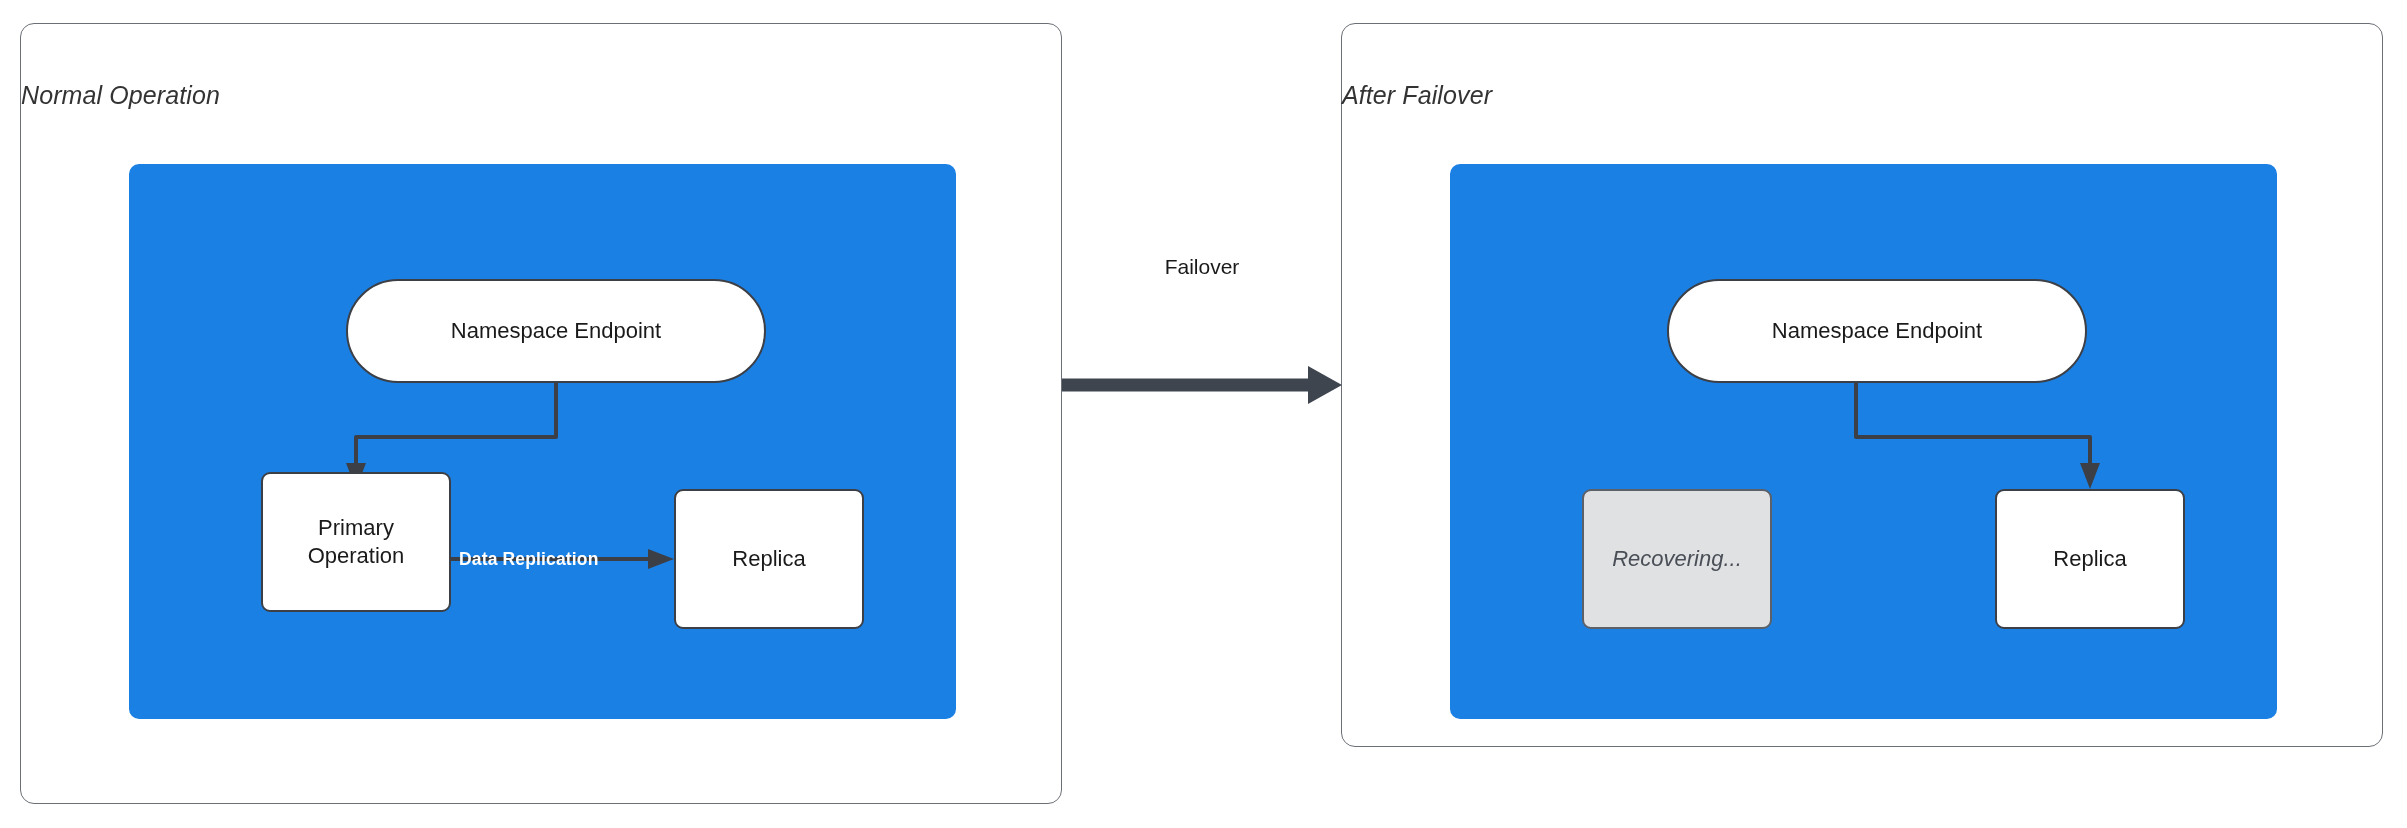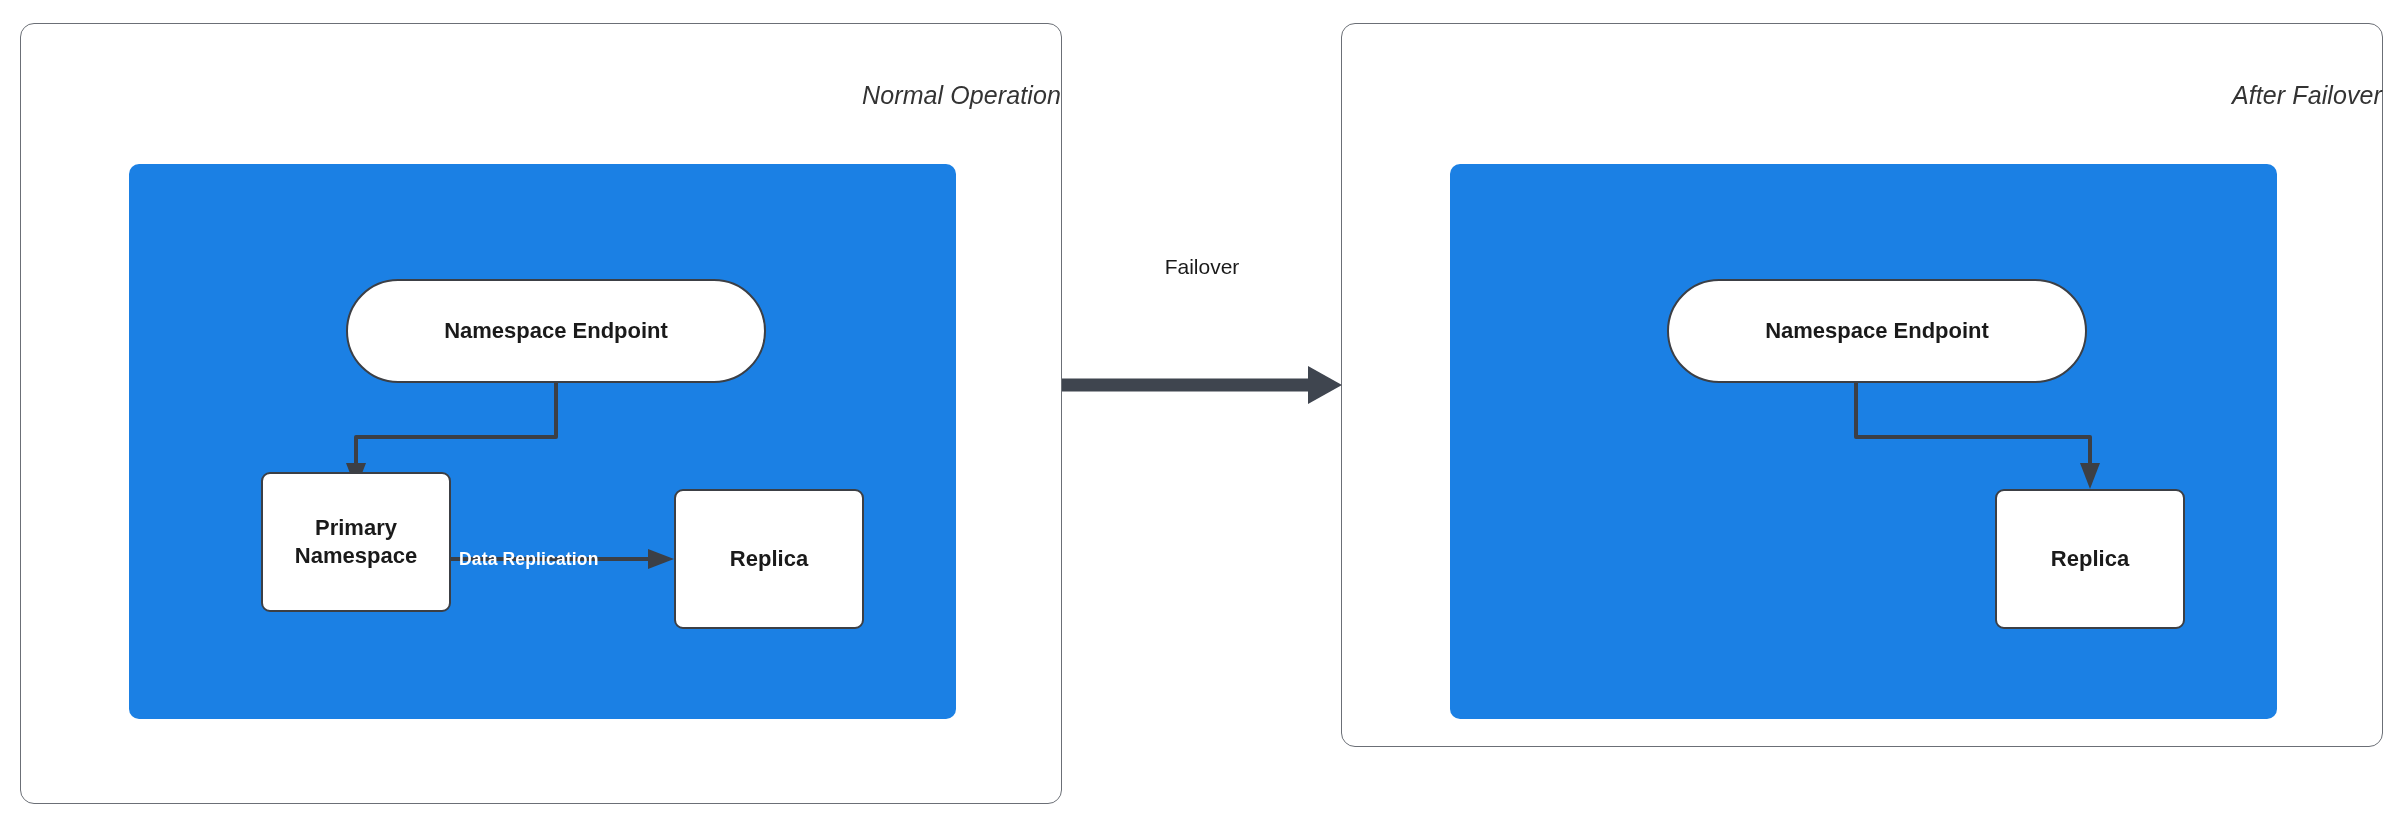--- a/index.html
+++ b/index.html
@@ -28,21 +28,21 @@
     box-sizing: border-box;
   }
   #panel-left  { left: 20px;   top: 23px; width: 1042px; height: 781px; }
   #panel-right { left: 1341px; top: 23px; width: 1042px; height: 724px; }
 
   .panel-title {
     position: absolute;
     left: 0;
     right: 0;
     top: 57px;
-    text-align: right;
+    text-align: left;
     font-style: italic;
     font-size: 25px;
     color: #333333;
     letter-spacing: 0.1px;
   }
 
   
   .blue-region {
     position: absolute;
     background: #1b80e4;
@@ -59,21 +59,20 @@
     background: #ffffff;
     border: 2.4px solid #3c3f45;
     display: flex;
     align-items: center;
     justify-content: center;
     text-align: center;
     font-size: 22px;
     color: #1a1a1a;
     line-height: 1.28;
     z-index: 4;
-    font-weight: bold;
   }
   .node.pill {
     border-radius: 54px;
   }
   .node.rect {
     border-radius: 9px;
   }
   .node.muted {
     background: #e0e1e3;
     border-color: #5c6068;
@@ -169,21 +168,21 @@
         <polygon class="conn-head" points="545,395 519,385 519,405"></polygon>
       </svg>
 
       <div class="edge-label" id="label-data-replication">Data Replication</div>
 
       <div class="node pill" id="node-endpoint-left">Namespace Endpoint</div>
 
       <div class="node rect" id="node-primary">
         <span>
           <span>Primary</span><br>
-          <span>Namespace</span>
+          <span>Operation</span>
         </span>
       </div>
 
       <div class="node rect" id="node-replica-left">Replica</div>
     </div>
   </div>
 
   <div id="failover-label">Failover</div>
 
   <svg id="failover-arrow-layer" viewBox="0 0 300 140" preserveAspectRatio="none">
@@ -196,18 +195,19 @@
 
     <div class="blue-region" id="blue-right">
 
       <svg class="conn-layer" viewBox="0 0 827 555" preserveAspectRatio="none">
         <path class="conn-path" d="M 406 219 L 406 273 L 640 273 L 640 305"></path>
         <polygon class="conn-head" points="640,325 630,299 650,299"></polygon>
       </svg>
 
       <div class="node pill" id="node-endpoint-right">Namespace Endpoint</div>
 
+      <div class="node rect muted" id="node-recovering">Recovering...</div>
 
       <div class="node rect" id="node-replica-right">Replica</div>
     </div>
   </div>
 
 </div>
 
 </body></html>

